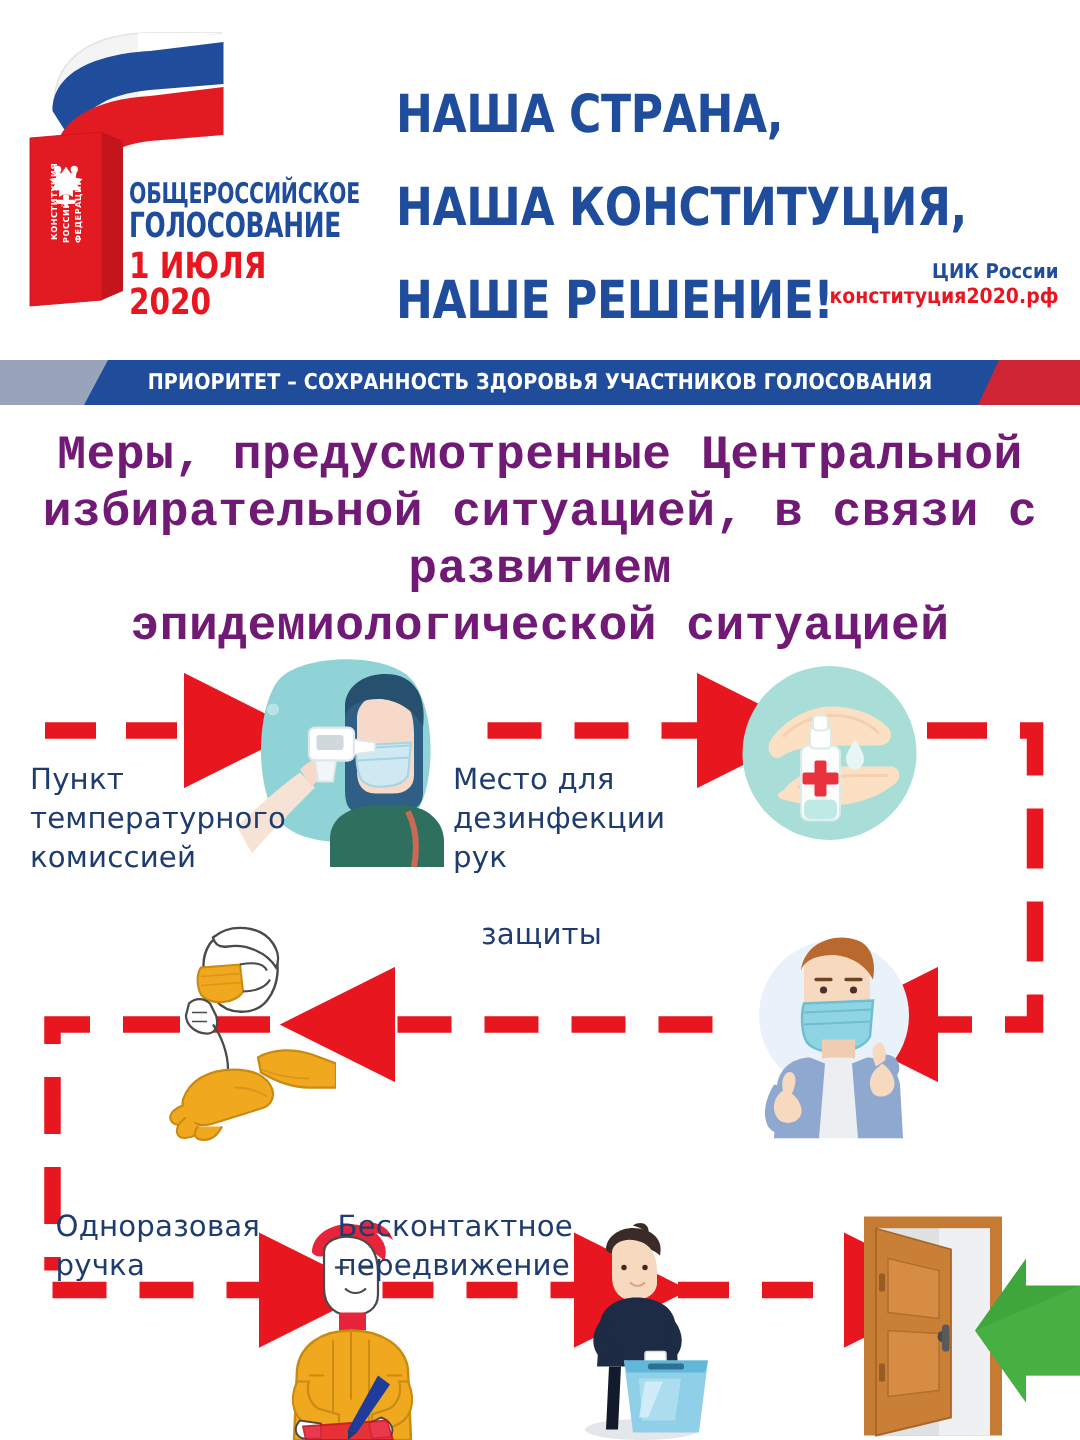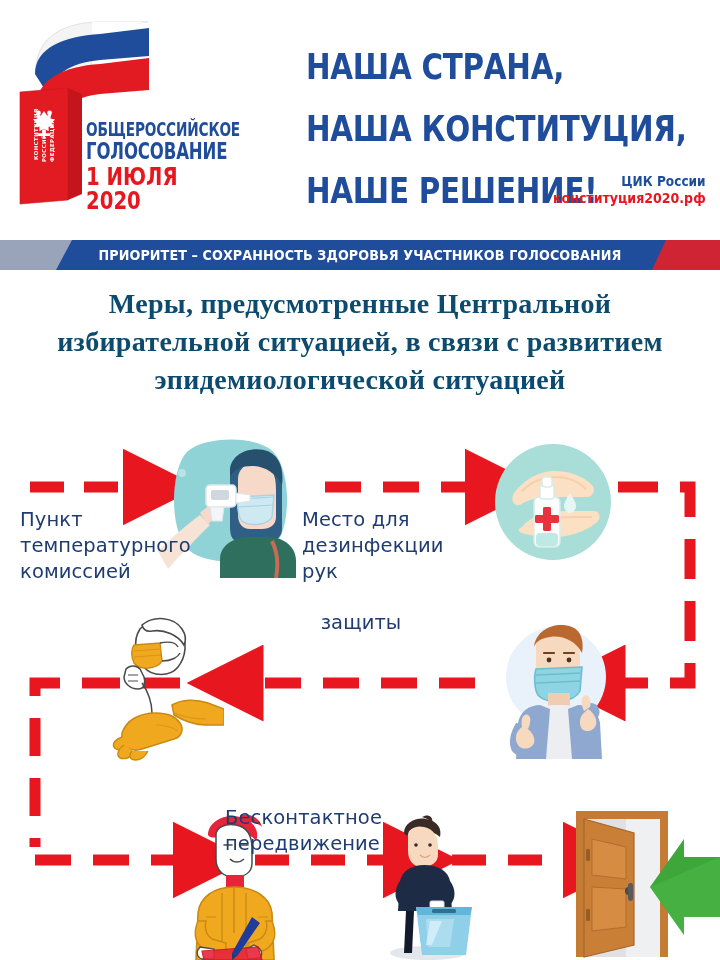--- a/index.html
+++ b/index.html
@@ -25,21 +25,21 @@
   }
   .logo-l1 { font-size: 19px; }
   .logo-l2 { font-size: 23px; margin-top: 1px; }
   .logo-l3 {
     font-family: "DejaVu Sans", sans-serif;
     font-weight: 700; font-size: 24px; color: #e8171f;
     transform: scaleX(0.82); transform-origin: left center;
     margin-top: 2px;
   }
 
-  .slogan { position: absolute; left: 264px; top: 36px; width: 360px; margin-left: 42px; }
+  .slogan { position: absolute; left: 264px; top: 46px; width: 360px; }
   .slogan-line {
     font-family: "DejaVu Sans", sans-serif;
     font-weight: 700; font-size: 35px; line-height: 62px;
     color: #1f4d9c; letter-spacing: -0.3px;
     transform: scaleX(0.84); transform-origin: left center;
     white-space: nowrap;
   }
 
   .cik { position: absolute; right: 14px; top: 173px; text-align: right; }
   .cik-1 { font-size: 13.5px; font-weight: 700; color: #1f4d9c; transform: scaleX(0.9); transform-origin: right center; }
@@ -61,23 +61,23 @@
   .banner-text {
     position: absolute; left: 0; top: 0; width: 720px; height: 30px;
     display: flex; align-items: center; justify-content: center;
     color: #ffffff; font-weight: 700; font-size: 14.5px;
     letter-spacing: 0.1px; transform: scaleX(0.88);
   }
 
   
   .heading { position: absolute; left: 0; top: 285px; width: 720px; text-align: center; }
   .heading-line {
-    font-family: Liberation Serif, serif;
-    font-weight: 700; font-size: 28px; line-height: 38px;
-    color: #0c4a6e; letter-spacing: 0.3px;
+    font-family: Liberation Mono, monospace;
+    font-weight: 700; font-size: 32px; line-height: 38px;
+    color: #701a75; letter-spacing: 0.3px;
   }
 
   
   .flow { position: absolute; left: 0; top: 415px; width: 701px; height: 545px; }
   .flow-svg { position: absolute; left: 0; top: 0; }
 
   .lbl {
     position: absolute;
     font-family: "DejaVu Sans", sans-serif;
     color: #1f3c70; font-size: 19.5px; line-height: 26px;
@@ -398,20 +398,24 @@
 
     <div class="lbl lbl-r1b">
       <div>Место для</div>
       <div>дезинфекции рук</div>
     </div>
 
     <div class="lbl lbl-r2">
       <div>защиты</div>
     </div>
 
+    <div class="lbl lbl-r3a">
+      <div>Одноразовая</div>
+      <div>ручка</div>
+    </div>
 
     <div class="lbl lbl-r3b">
       <div>Бесконтактное</div>
       <div>передвижение</div>
     </div>
 
   </div>
 </div>
 
 </body></html>

